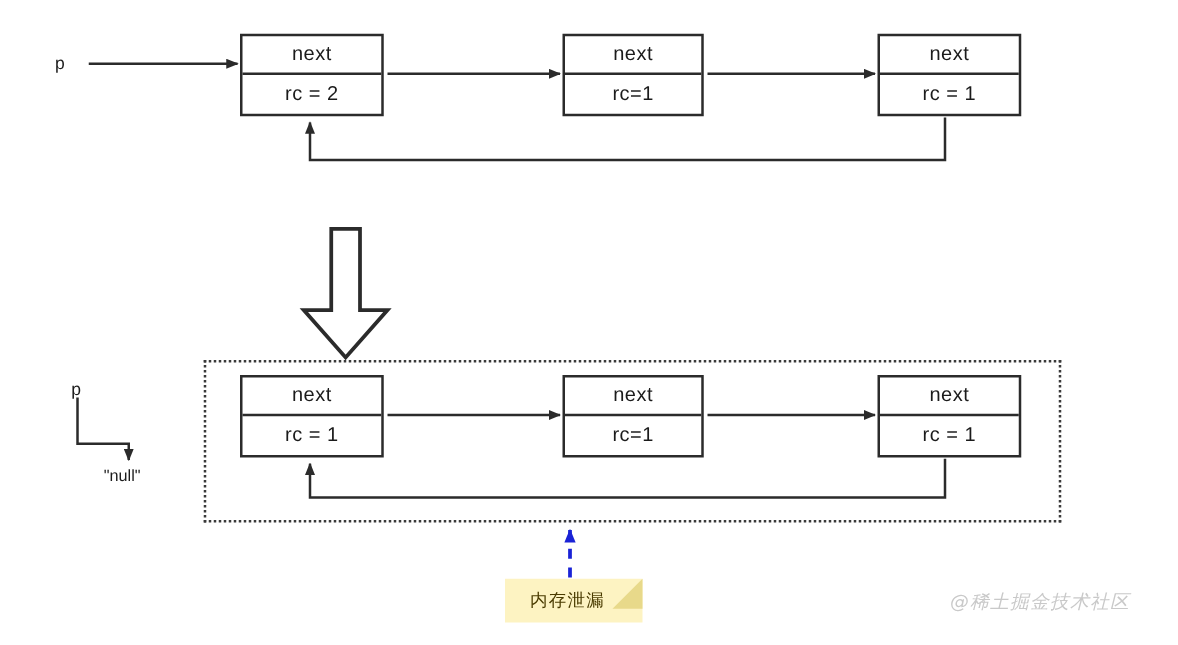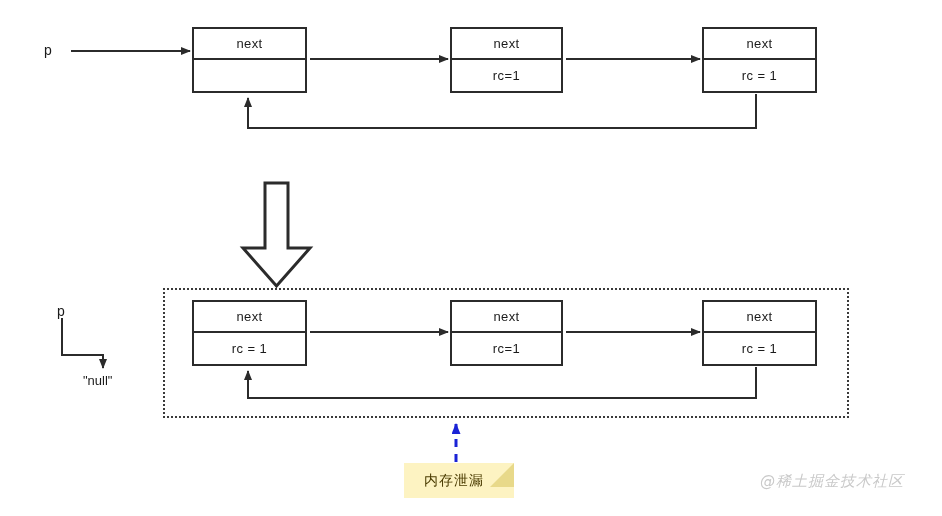--- a/index.html
+++ b/index.html
@@ -28,21 +28,21 @@
     position: absolute;
     border: 2px solid #2b2b2b;
     background: #ffffff;
     box-sizing: border-box;
   }
   .node-cell {
     height: 50%;
     display: flex;
     align-items: center;
     justify-content: center;
-    font-size: 13px;
+    font-size: 16px;
     color: #1b1b1b;
     letter-spacing: 0.4px;
     box-sizing: border-box;
   }
   .node-cell.top {
     border-bottom: 2px solid #2b2b2b;
   }
   .ptr-label {
     position: absolute;
     font-size: 14px;
@@ -82,20 +82,21 @@
 </style>
 </head>
 <body>
 
 <div id="canvas">
 
   <div class="ptr-label" style="left:44px; top:42px;">p</div>
 
   <div class="node-box" id="r1n1" style="left:192px; top:27px; width:115px; height:66px;">
     <div class="node-cell top">next</div>
+    <div class="node-cell">rc = 2</div>
   </div>
 
   <div class="node-box" id="r1n2" style="left:450px; top:27px; width:113px; height:66px;">
     <div class="node-cell top">next</div>
     <div class="node-cell">rc=1</div>
   </div>
 
   <div class="node-box" id="r1n3" style="left:702px; top:27px; width:115px; height:66px;">
     <div class="node-cell top">next</div>
     <div class="node-cell">rc = 1</div>

